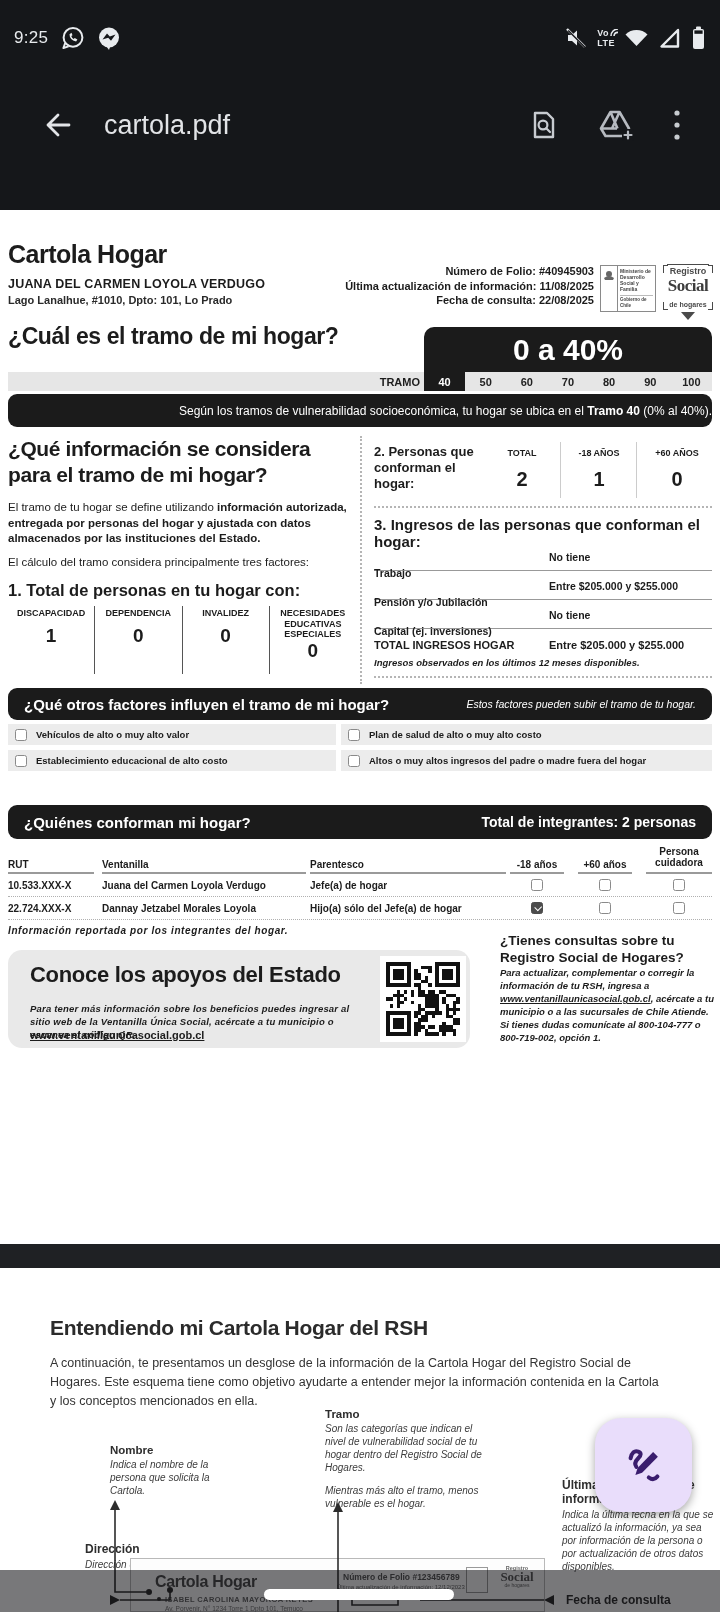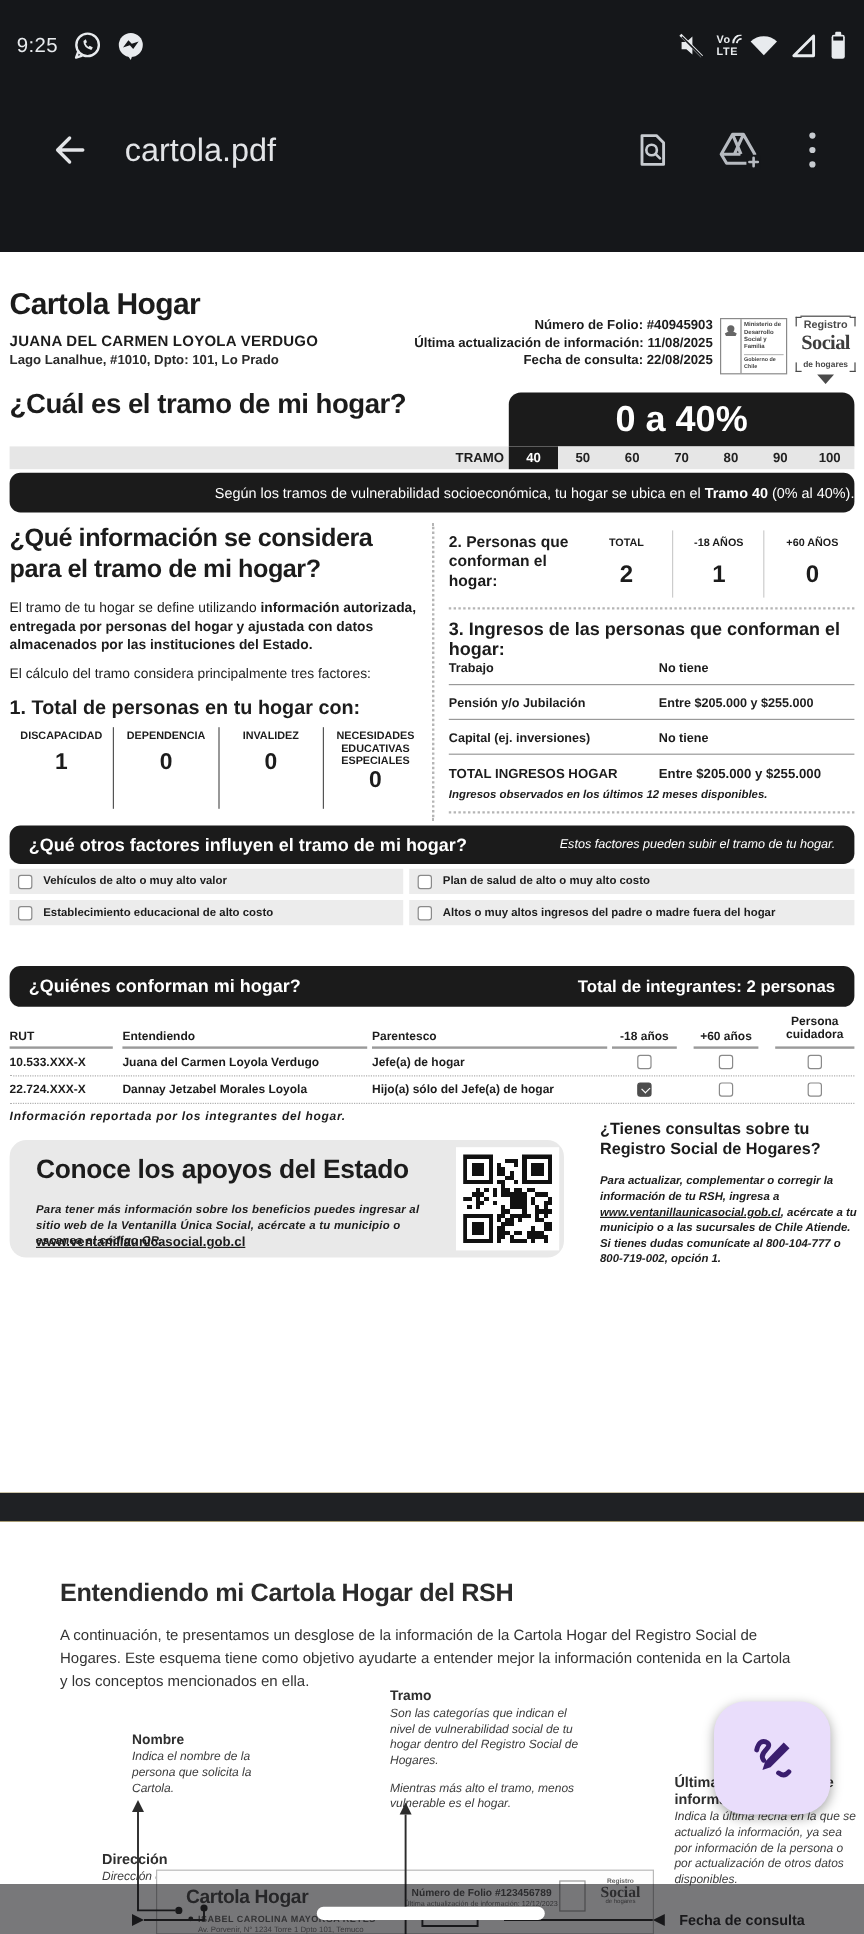--- a/index.html
+++ b/index.html
@@ -66,21 +66,21 @@
   .vdiv{left:360px;top:226px;height:248px;border-left:2px dotted #b5b5b5;}
   .blk2{left:374px;top:228px;width:338px;height:70px;border-bottom:2px dotted #b5b5b5;padding-bottom:6px;}
   .blk2 .cap{position:absolute;left:0;top:6px;width:108px;font-size:13px;font-weight:bold;line-height:16px;}
   .b2c{position:absolute;top:4px;width:66px;text-align:center;}
   .b2c .l{font-size:9px;font-weight:bold;}
   .b2c .v{font-size:20px;font-weight:bold;margin-top:8px;}
   .b2sep{position:absolute;top:4px;height:56px;border-left:1px solid #ccc;}
   .f3h{left:374px;top:306px;width:340px;font-size:15px;font-weight:bold;}
   .inc{left:374px;top:332px;width:338px;}
   .incrow{position:relative;height:29px;border-bottom:1px solid #999;font-size:10.5px;font-weight:bold;}
-  .incrow .n{position:absolute;left:0;top:9px;}
+  .incrow .n{position:absolute;left:0;top:25px;}
   .incrow .v{position:absolute;left:175px;top:9px;}
   .inctot{position:relative;height:26px;font-size:11px;font-weight:bold;}
   .inctot .n{position:absolute;left:0;top:10px;}
   .inctot .v{position:absolute;left:175px;top:10px;}
   .incnote{font-size:9.5px;font-weight:bold;font-style:italic;margin-top:2px;padding-bottom:8px;border-bottom:2px dotted #b5b5b5;}
   
   .fbar{left:8px;top:478px;width:704px;height:32px;border-radius:9px;display:flex;align-items:center;padding:0 16px;}
   .fbar .q{font-size:15px;font-weight:bold;}
   .fbar .s{margin-left:auto;font-size:10.5px;font-style:italic;}
   .fitem{height:21px;background:var(--box_gray,#ececec);display:flex;align-items:center;padding-left:7px;font-size:9.5px;font-weight:bold;margin-bottom:5px;}
@@ -103,21 +103,21 @@
   .hrow .cb{position:absolute;top:5px;margin:0;}
   .hnote{left:8px;top:715px;font-size:10px;font-weight:bold;font-style:italic;letter-spacing:.6px;}
   
   .apbox{left:8px;top:740px;width:462px;height:98px;background:#e9e9e9;border-radius:14px;}
   .apbox h3{position:absolute;left:22px;top:12px;margin:0;font-size:22px;font-weight:bold;letter-spacing:-.3px;color:#1c1c1c;}
   .apbody{position:absolute;left:22px;top:52px;width:338px;font-size:9.5px;font-weight:bold;font-style:italic;line-height:13px;letter-spacing:.2px;}
   .aplink{position:absolute;left:22px;top:79px;font-size:11px;font-weight:bold;text-decoration:underline;color:#1c1c1c;}
   .qrwrap{position:absolute;right:4px;top:6px;width:86px;height:86px;background:#fff;display:flex;align-items:center;justify-content:center;}
   .cons{left:500px;top:722px;width:214px;}
   .cons h4{margin:0;font-size:13.5px;font-weight:bold;line-height:17px;color:#1c1c1c;}
-  .consbody{margin-top:12px;font-size:9.5px;font-weight:bold;font-style:italic;line-height:13px;}
+  .consbody{margin-top:0;font-size:9.5px;font-weight:bold;font-style:italic;line-height:13px;}
   .consbody .lnk{text-decoration:underline;}
   .p1foot{left:8px;top:925px;font-size:10px;font-weight:bold;letter-spacing:.2px;}
   
   .e-h{left:50px;top:48px;font-size:21px;font-weight:bold;letter-spacing:-.3px;color:#2b2b2b;}
   .e-p{left:50px;top:86px;width:614px;font-size:12.5px;line-height:19px;color:#333;}
   .lab{position:absolute;color:#2e2e2e;}
   .lab .lt{font-size:11.5px;font-weight:bold;}
   .lab .lb{font-size:10px;font-style:italic;line-height:13px;color:#3c3c3c;margin-top:2px;}
   .mini{left:130px;top:290px;width:415px;height:54px;border:1px solid #b9b9b9;background:#fdfdfd;}
   .mini .mt{position:absolute;left:24px;top:14px;font-size:16px;font-weight:bold;color:#4a4a4a;letter-spacing:-.3px;}
@@ -358,21 +358,21 @@
     </div>
 
     <div class="abs hbar dk">
       <span class="q">¿Quiénes conforman mi hogar?</span>
       <span class="t">Total de integrantes: 2 personas</span>
     </div>
     <div class="abs htab">
       <div class="hhead">
         <span class="hc" style="left:0">RUT</span>
           <span class="hul" style="left:0;width:86px"></span>
-        <span class="hc" style="left:94px">Entendiendo</span>
+        <span class="hc" style="left:94px">Ventanilla</span>
           <span class="hul" style="left:94px;width:204px"></span>
         <span class="hc" style="left:302px">Parentesco</span>
           <span class="hul" style="left:302px;width:196px"></span>
         <span class="hc ctr" style="left:502px;width:54px">-18 años</span>
           <span class="hul" style="left:502px;width:54px"></span>
         <span class="hc ctr" style="left:570px;width:54px">+60 años</span>
           <span class="hul" style="left:570px;width:54px"></span>
         <span class="hc ctr" style="left:638px;width:66px;line-height:11px;top:2px">Persona cuidadora</span>
           <span class="hul" style="left:638px;width:66px"></span>
       </div>

